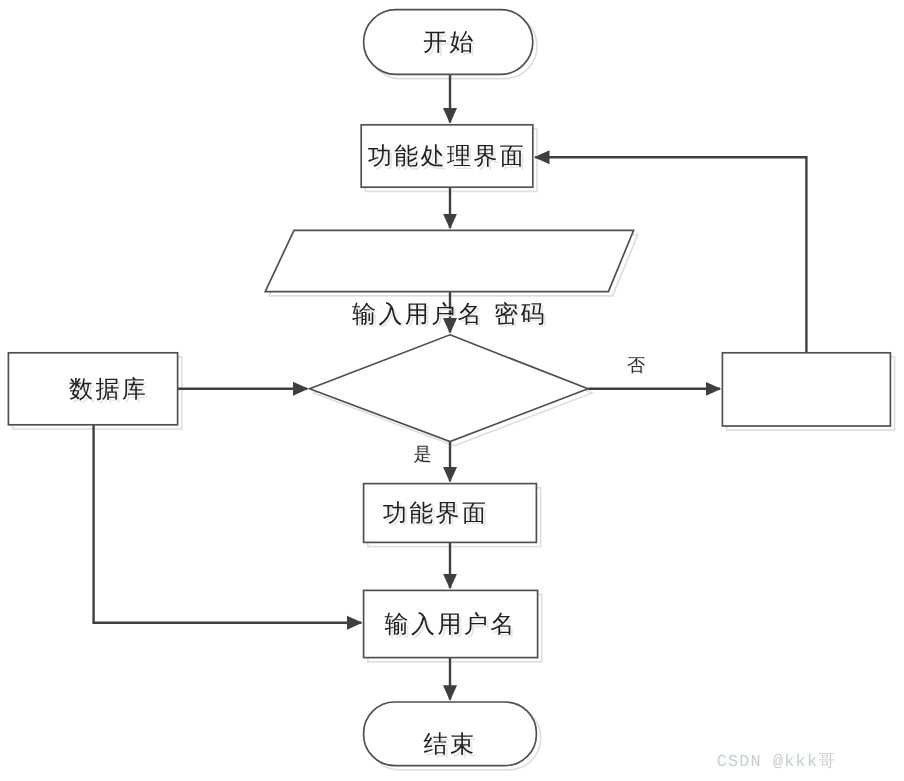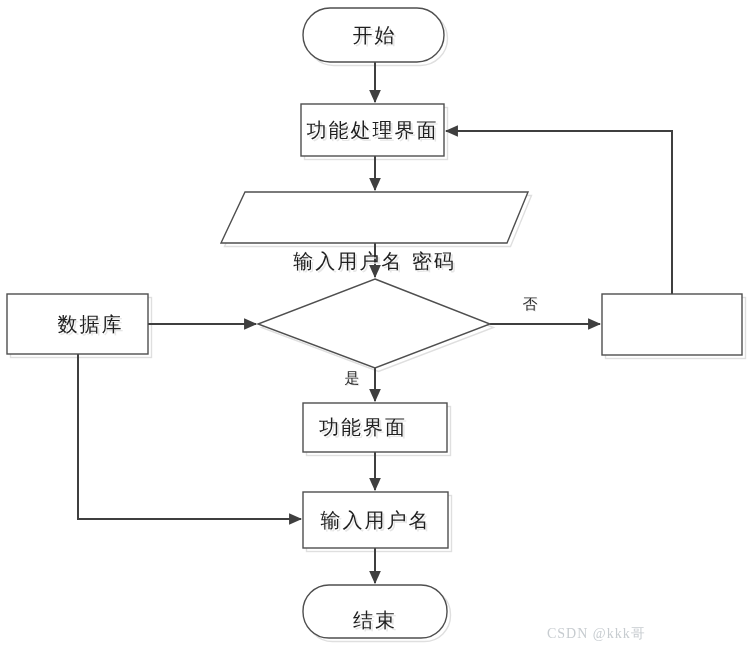--- a/index.html
+++ b/index.html
@@ -27,23 +27,23 @@
     display:flex;align-items:center;justify-content:center;
     color:#2a2a2a;
     font-size:15px;
     text-shadow:1px 1px 0 #e9e9e9;
     pointer-events:none;
   }
   .watermark{
     position:absolute;
     right:6px;top:625px;
     width:200px;
-    text-align:left;
+    text-align:center;
     color:#c7ccd0;
-    font-family:Liberation Serif, serif;
+    font-family:Liberation Mono, monospace;
     font-size:14px;
     letter-spacing:1px;
     pointer-events:none;
   }
 </style>
 </head>
 <body>
 
 <div id="stage">
 

